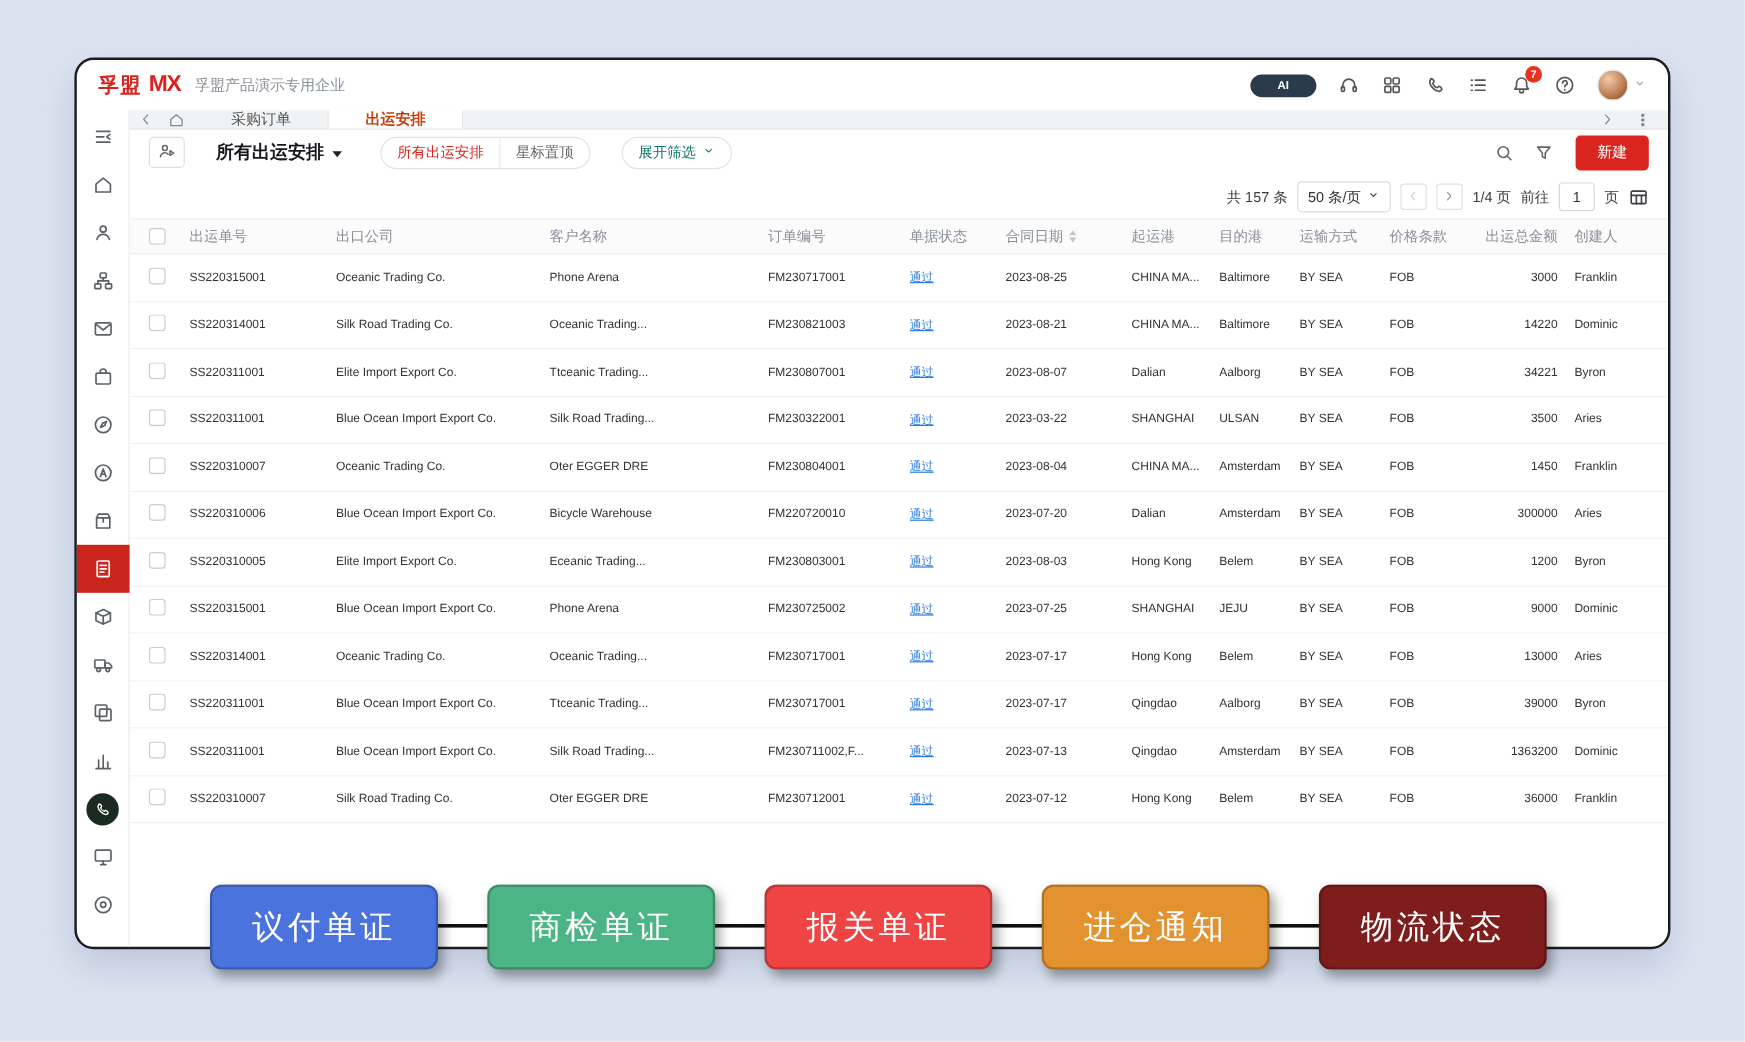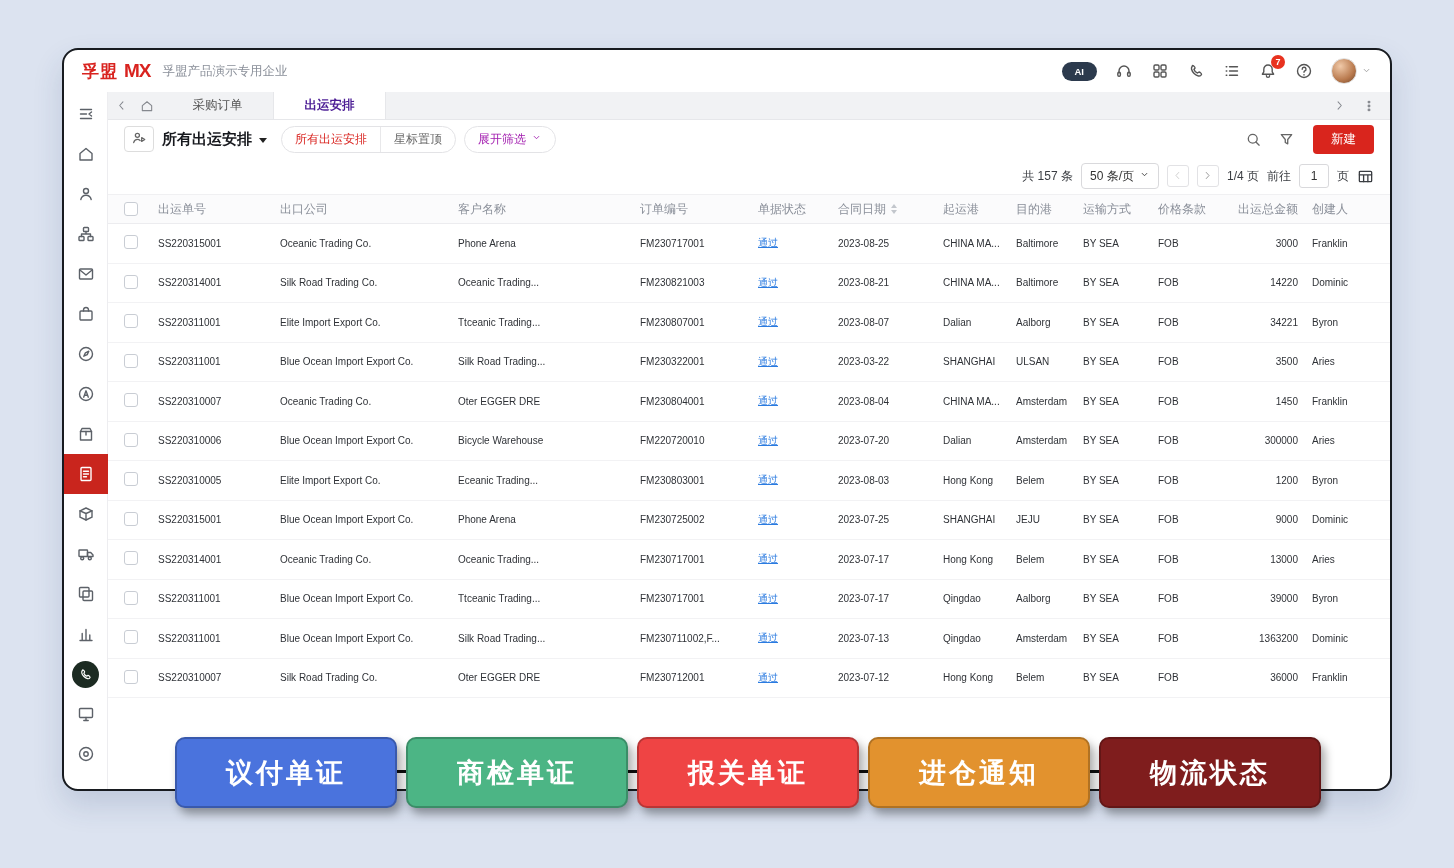--- a/index.html
+++ b/index.html
@@ -10,58 +10,58 @@
     border:2px solid #181b20; border-radius:16px; overflow:hidden; display:flex; flex-direction:column;
     box-shadow:0 14px 30px rgba(40,60,110,.16); }
 
   
   .app-header { height:42px; display:flex; align-items:center; padding:0 18px; flex:none; }
   .brand { font-weight:800; font-size:17px; color:#d9231f; letter-spacing:1px; }
   .mark  { font-weight:800; font-size:19px; color:#d9231f; margin-left:6px; letter-spacing:-1px; }
   .company { color:#8a8f99; font-size:12.5px; margin-left:12px; }
   .hicons { margin-left:auto; display:flex; align-items:center; gap:18px; color:#555; }
   .hicon { position:relative; display:flex; align-items:center; cursor:pointer; }
-  .ai-pill { background:#2c3a4d; color:#fff; font-size:9.5px; font-weight:700; border-radius:10px; padding:4px 13px; }
+  .ai-pill { background:#2c3a4d; color:#fff; font-size:9.5px; font-weight:700; border-radius:10px; padding:4px 23px; }
   .nbadge { position:absolute; top:-7px; right:-8px; background:#e8321f; color:#fff; font-size:9px; min-width:14px; height:14px;
     border-radius:7px; display:flex; align-items:center; justify-content:center; font-weight:700; padding:0 2px; }
   .avatar { width:26px; height:26px; border-radius:50%; display:inline-block;
     background:radial-gradient(circle at 35% 30%, #f0c9a8, #b97a4e 60%, #6e4226); border:1px solid #e2e2e2; }
   .avatar-wrap { gap:4px; color:#999; }
 
   
   .main { flex:1; display:flex; min-height:0; }
   .sidebar { width:44px; border-right:1px solid #ededf0; display:flex; flex-direction:column; align-items:center; padding-top:2px; flex:none; }
   .sb-item { width:44px; height:40px; display:flex; align-items:center; justify-content:center; color:#5c6168; cursor:pointer; }
   .sb-item.active { background:#c9251d; color:#fff; }
   .sb-item.dark .sb-icon { background:#1c2b22; color:#fff; width:27px; height:27px; border-radius:50%; display:flex; align-items:center; justify-content:center; }
   .sb-icon { display:flex; }
 
   .content { flex:1; display:flex; flex-direction:column; min-width:0; }
 
   
-  .tabbar { height:28px; background:#f1f2f4; display:flex; align-items:center; border-bottom:1px solid #e6e7ea; color:#85888e; flex:none; }
+  .tabbar { height:16px; background:#f1f2f4; display:flex; align-items:center; border-bottom:1px solid #e6e7ea; color:#85888e; flex:none; }
   .tb-ic { width:26px; display:flex; justify-content:center; align-items:center; cursor:pointer; }
   .tabs { display:flex; height:100%; margin-left:2px; }
   .tab { min-width:112px; padding:0 18px; display:flex; align-items:center; justify-content:center;
     font-size:12.5px; color:#555; border-right:1px solid #e6e7ea; cursor:pointer; }
-  .tab.active { background:#fff; color:#4c1d95; font-weight:700; }
+  .tab.active { background:#fff; color:#c2410c; font-weight:700; }
   .tb-right { margin-left:auto; display:flex; padding-right:8px; gap:4px; }
 
   
-  .filterbar { height:38px; display:flex; align-items:center; padding:0 16px; gap:8px; flex:none; }
+  .filterbar { height:38px; display:flex; align-items:center; padding:0 16px; gap:26px; flex:none; }
   .pf-btn { width:30px; height:26px; border:1px solid #ddd; border-radius:4px; background:#fff; color:#666;
     display:flex; align-items:center; justify-content:center; cursor:pointer; }
   .view-title { display:flex; align-items:center; gap:7px; font-size:15px; font-weight:700; color:#16181d; cursor:pointer; }
   .tri { width:0; height:0; border-left:4.5px solid transparent; border-right:4.5px solid transparent; border-top:5.5px solid #222; margin-top:2px; }
   .qf-group { display:flex; align-items:center; border:1px solid #e3e3e6; border-radius:15px; height:27px; overflow:hidden; background:#fff; margin-left:6px; }
   .qf { padding:0 13px; font-size:12px; color:#666; display:flex; align-items:center; height:100%; cursor:pointer; }
   .qf.active { color:#d9231f; }
   .qf + .qf { border-left:1px solid #e8e8ea; }
   .expand-pill { display:flex; align-items:center; gap:5px; border:1px solid #e3e3e6; border-radius:15px; height:27px;
-    padding:0 13px; font-size:12px; color:#a21caf; cursor:pointer; }
+    padding:0 13px; font-size:12px; color:#0f766e; cursor:pointer; }
   .fb-right { margin-left:auto; display:flex; align-items:center; gap:16px; color:#666; }
   .fb-ic { display:flex; cursor:pointer; }
   .new-btn { background:#d9251d; color:#fff; border:none; border-radius:4px; font-size:12.5px; padding:6px 18px; cursor:pointer; margin-left:2px; }
 
   
   .toolbar { height:36px; display:flex; align-items:center; padding:0 16px; gap:8px; flex:none; }
   .tb-actions { display:flex; gap:8px; }
   .act-btn { background:#fff; border:1px solid #d9d9dc; border-radius:4px; height:26px; padding:0 13px; font-size:12px; color:#333; cursor:pointer; }
   .tb-right2 { margin-left:auto; display:flex; align-items:center; gap:8px; font-size:12px; color:#3a3d42; }
   .psize { border:1px solid #d9d9dc; border-radius:4px; height:26px; padding:0 8px; display:flex; align-items:center; gap:5px; color:#333; cursor:pointer; background:#fff; }
@@ -89,22 +89,22 @@
   .sorter .dn { border-top:4px solid #c2c6cc; }
   .tbody { flex:none; }
   .spacer { flex:1; }
   .tfoot { height:30px; border-top:1px solid #e9e9ec; display:flex; align-items:center; padding:0 16px;
     font-size:12.5px; color:#24262b; flex:none; }
   .sum-amount { margin-left:auto; margin-right:92px; text-decoration:line-through; text-decoration-color:#666; }
   .bottom-pad { height:41px; flex:none; }
 
   
   .connector { position:absolute; left:278px; top:770px; width:922px; height:3px; background:#101010; z-index:49; }
-  .ov-btn { position:absolute; top:737px; width:222px; height:71px; border-radius:10px; display:flex; align-items:center;
-    justify-content:center; color:#fff; font-size:27px; font-weight:700; letter-spacing:3px; z-index:50; cursor:pointer;
+  .ov-btn { position:absolute; top:737px; width:190px; height:71px; border-radius:10px; display:flex; align-items:center;
+    justify-content:center; color:#fff; font-size:27px; font-weight:400; letter-spacing:3px; z-index:50; cursor:pointer;
     border:2px solid rgba(0,0,0,.22); box-shadow:4px 6px 10px rgba(0,0,0,.35); }
 </style>
 </head>
 <body>
 
 <div class="window">
 
   <header class="app-header">
     <span class="brand">孚盟</span>
     <span class="mark">MX</span>

